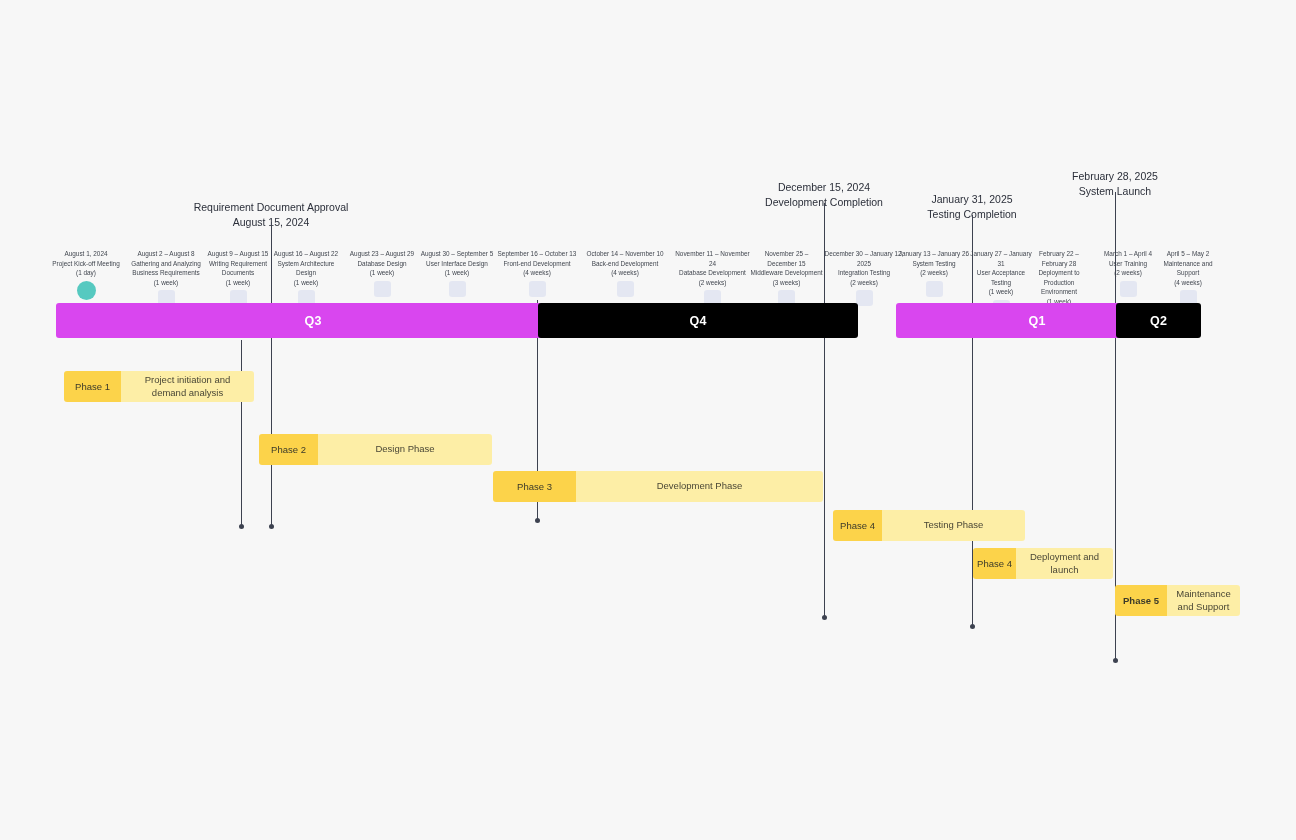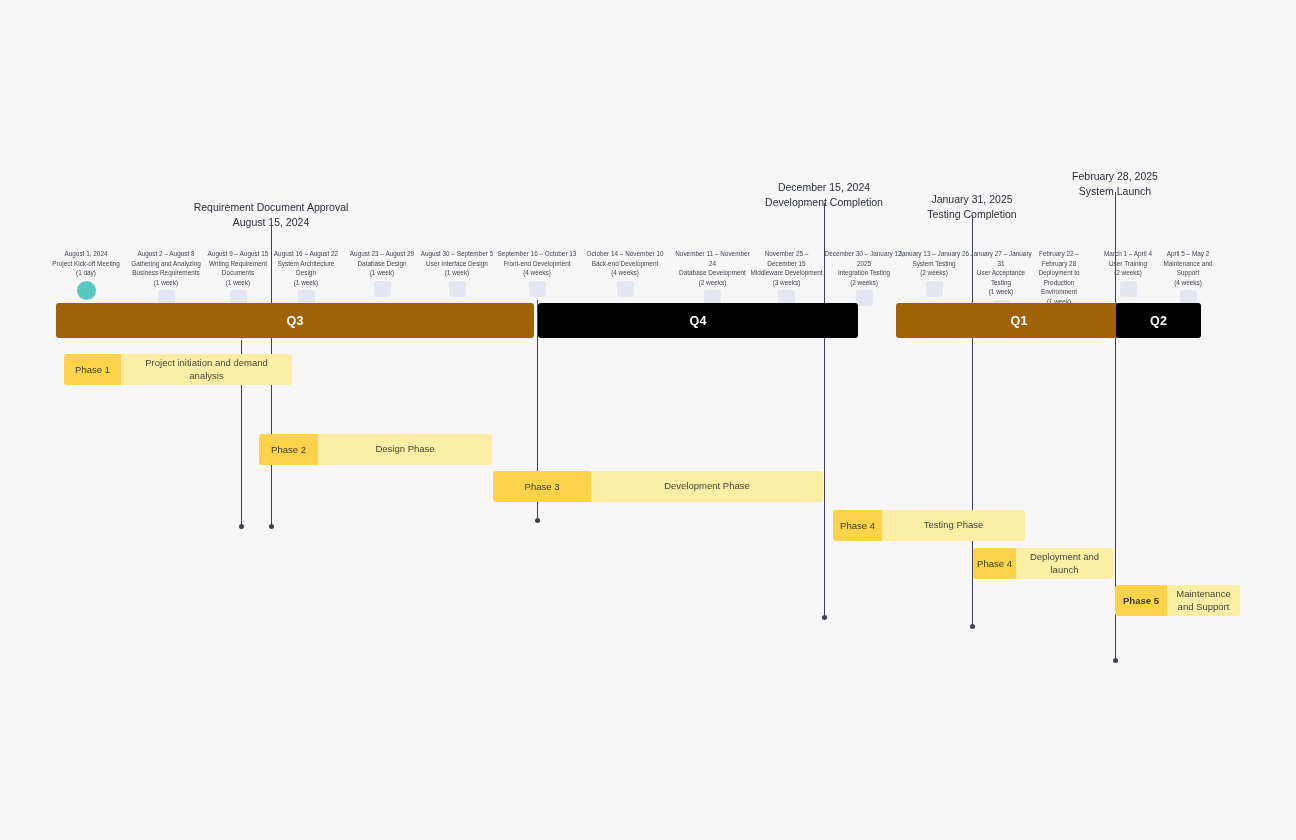--- a/index.html
+++ b/index.html
@@ -75,21 +75,21 @@
     height: 35px;
     border-radius: 3px;
     display: flex;
     align-items: center;
     justify-content: center;
     color: #ffffff;
     font-size: 12.5px;
     font-weight: bold;
     letter-spacing: 0.2px;
   }
-  .quarter.teal  { background: #a16207; }
+  .quarter.teal  { background: #d946ef; padding-left: 18px; }
   .quarter.dark  { background: #000000; }
 
   
   .phase-row {
     position: absolute;
     height: 31px;
     display: flex;
     align-items: stretch;
   }
   .phase-tag {
@@ -262,30 +262,30 @@
     </div>
     <div class="quarter dark" style="left: 538px; width: 320px; top: 303px;">
       <span>Q4</span>
     </div>
     <div class="quarter teal" style="left: 896px; width: 246px; top: 303px;">
       <span>Q1</span>
     </div>
     <div class="quarter dark" style="left: 1116px; width: 85px; top: 303px; text-align: center;">
       <span>Q2</span>
     </div>
-    <div class="phase-row" style="left: 64px; top: 354px; width: 228px; border-radius: 9px;">
+    <div class="phase-row" style="left: 64px; top: 371px; width: 190px; border-radius: 9px;">
       <div class="phase-tag" style="width: 57px;">Phase 1</div>
       <div class="phase-body">Project initiation and demand analysis</div>
     </div>
     <div class="phase-row" style="left: 259px; top: 434px; width: 233px;">
       <div class="phase-tag" style="width: 59px;">Phase 2</div>
       <div class="phase-body">Design Phase</div>
     </div>
     <div class="phase-row" style="left: 493px; top: 471px; width: 330px;">
-      <div class="phase-tag" style="width: 98px;">Phase 3</div>
+      <div class="phase-tag" style="width: 83px;">Phase 3</div>
       <div class="phase-body">Development Phase</div>
     </div>
     <div class="phase-row" style="left: 833px; top: 510px; width: 192px;">
       <div class="phase-tag" style="width: 49px;">Phase 4</div>
       <div class="phase-body">Testing Phase</div>
     </div>
     <div class="phase-row" style="left: 973px; top: 548px; width: 140px;">
       <div class="phase-tag" style="width: 43px;">Phase 4</div>
       <div class="phase-body">Deployment and launch</div>
     </div>

